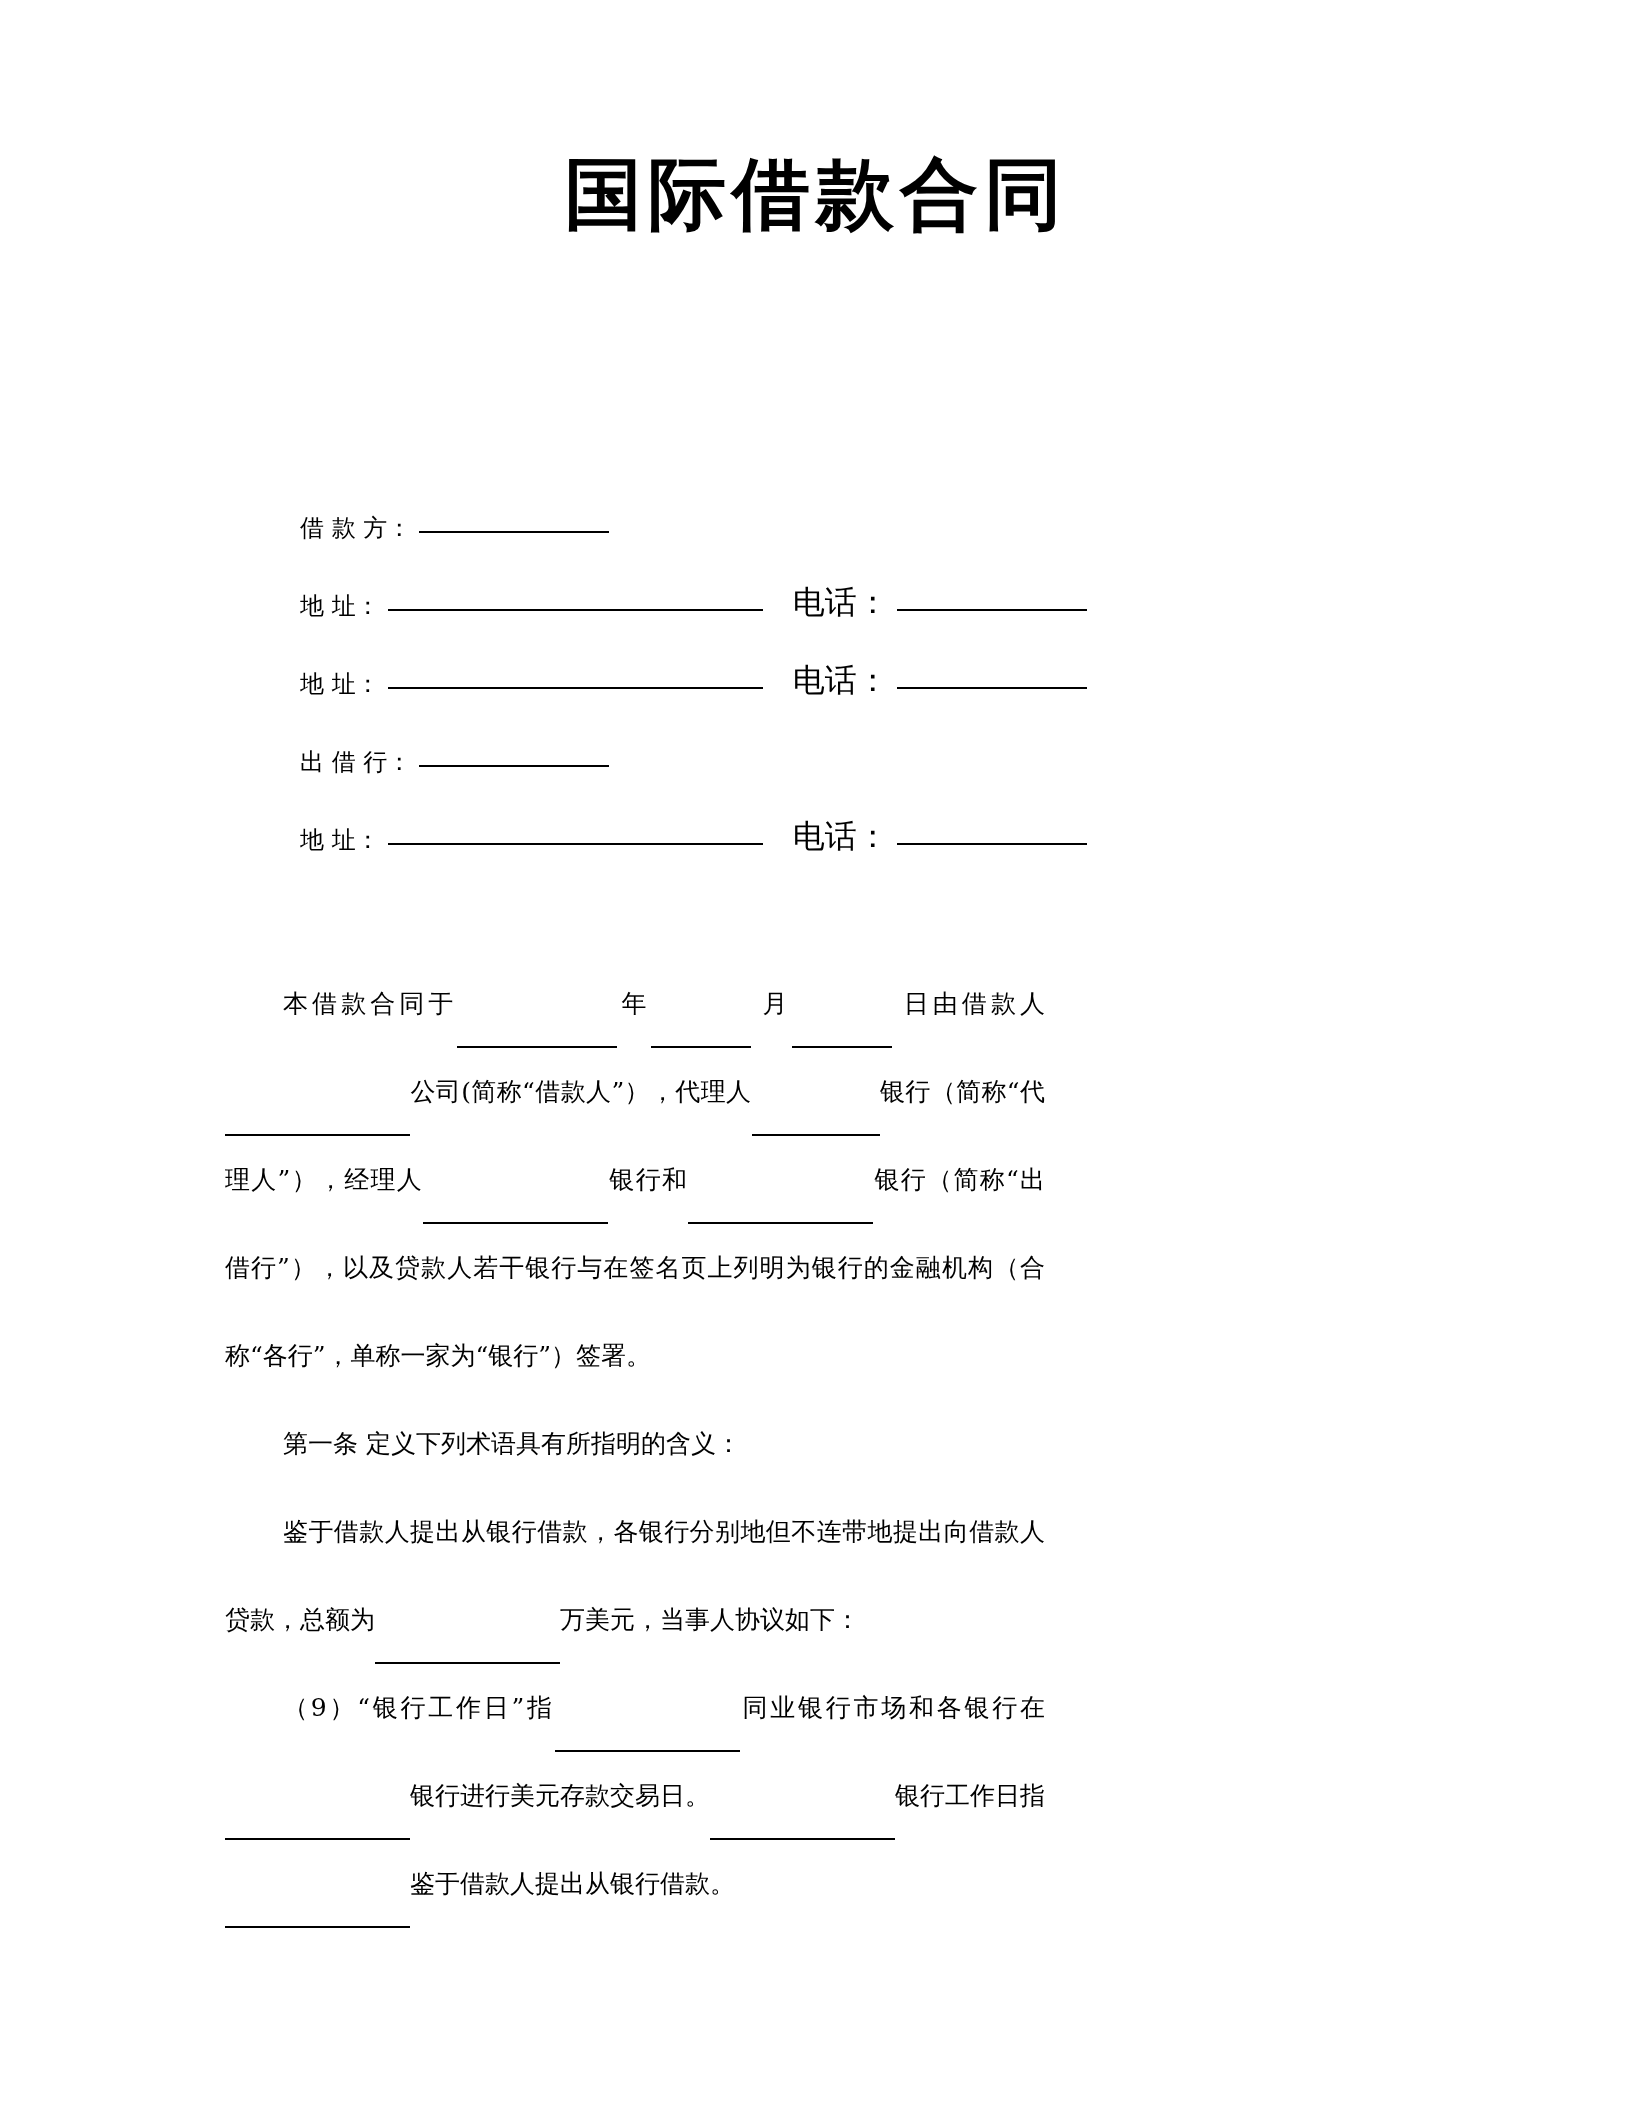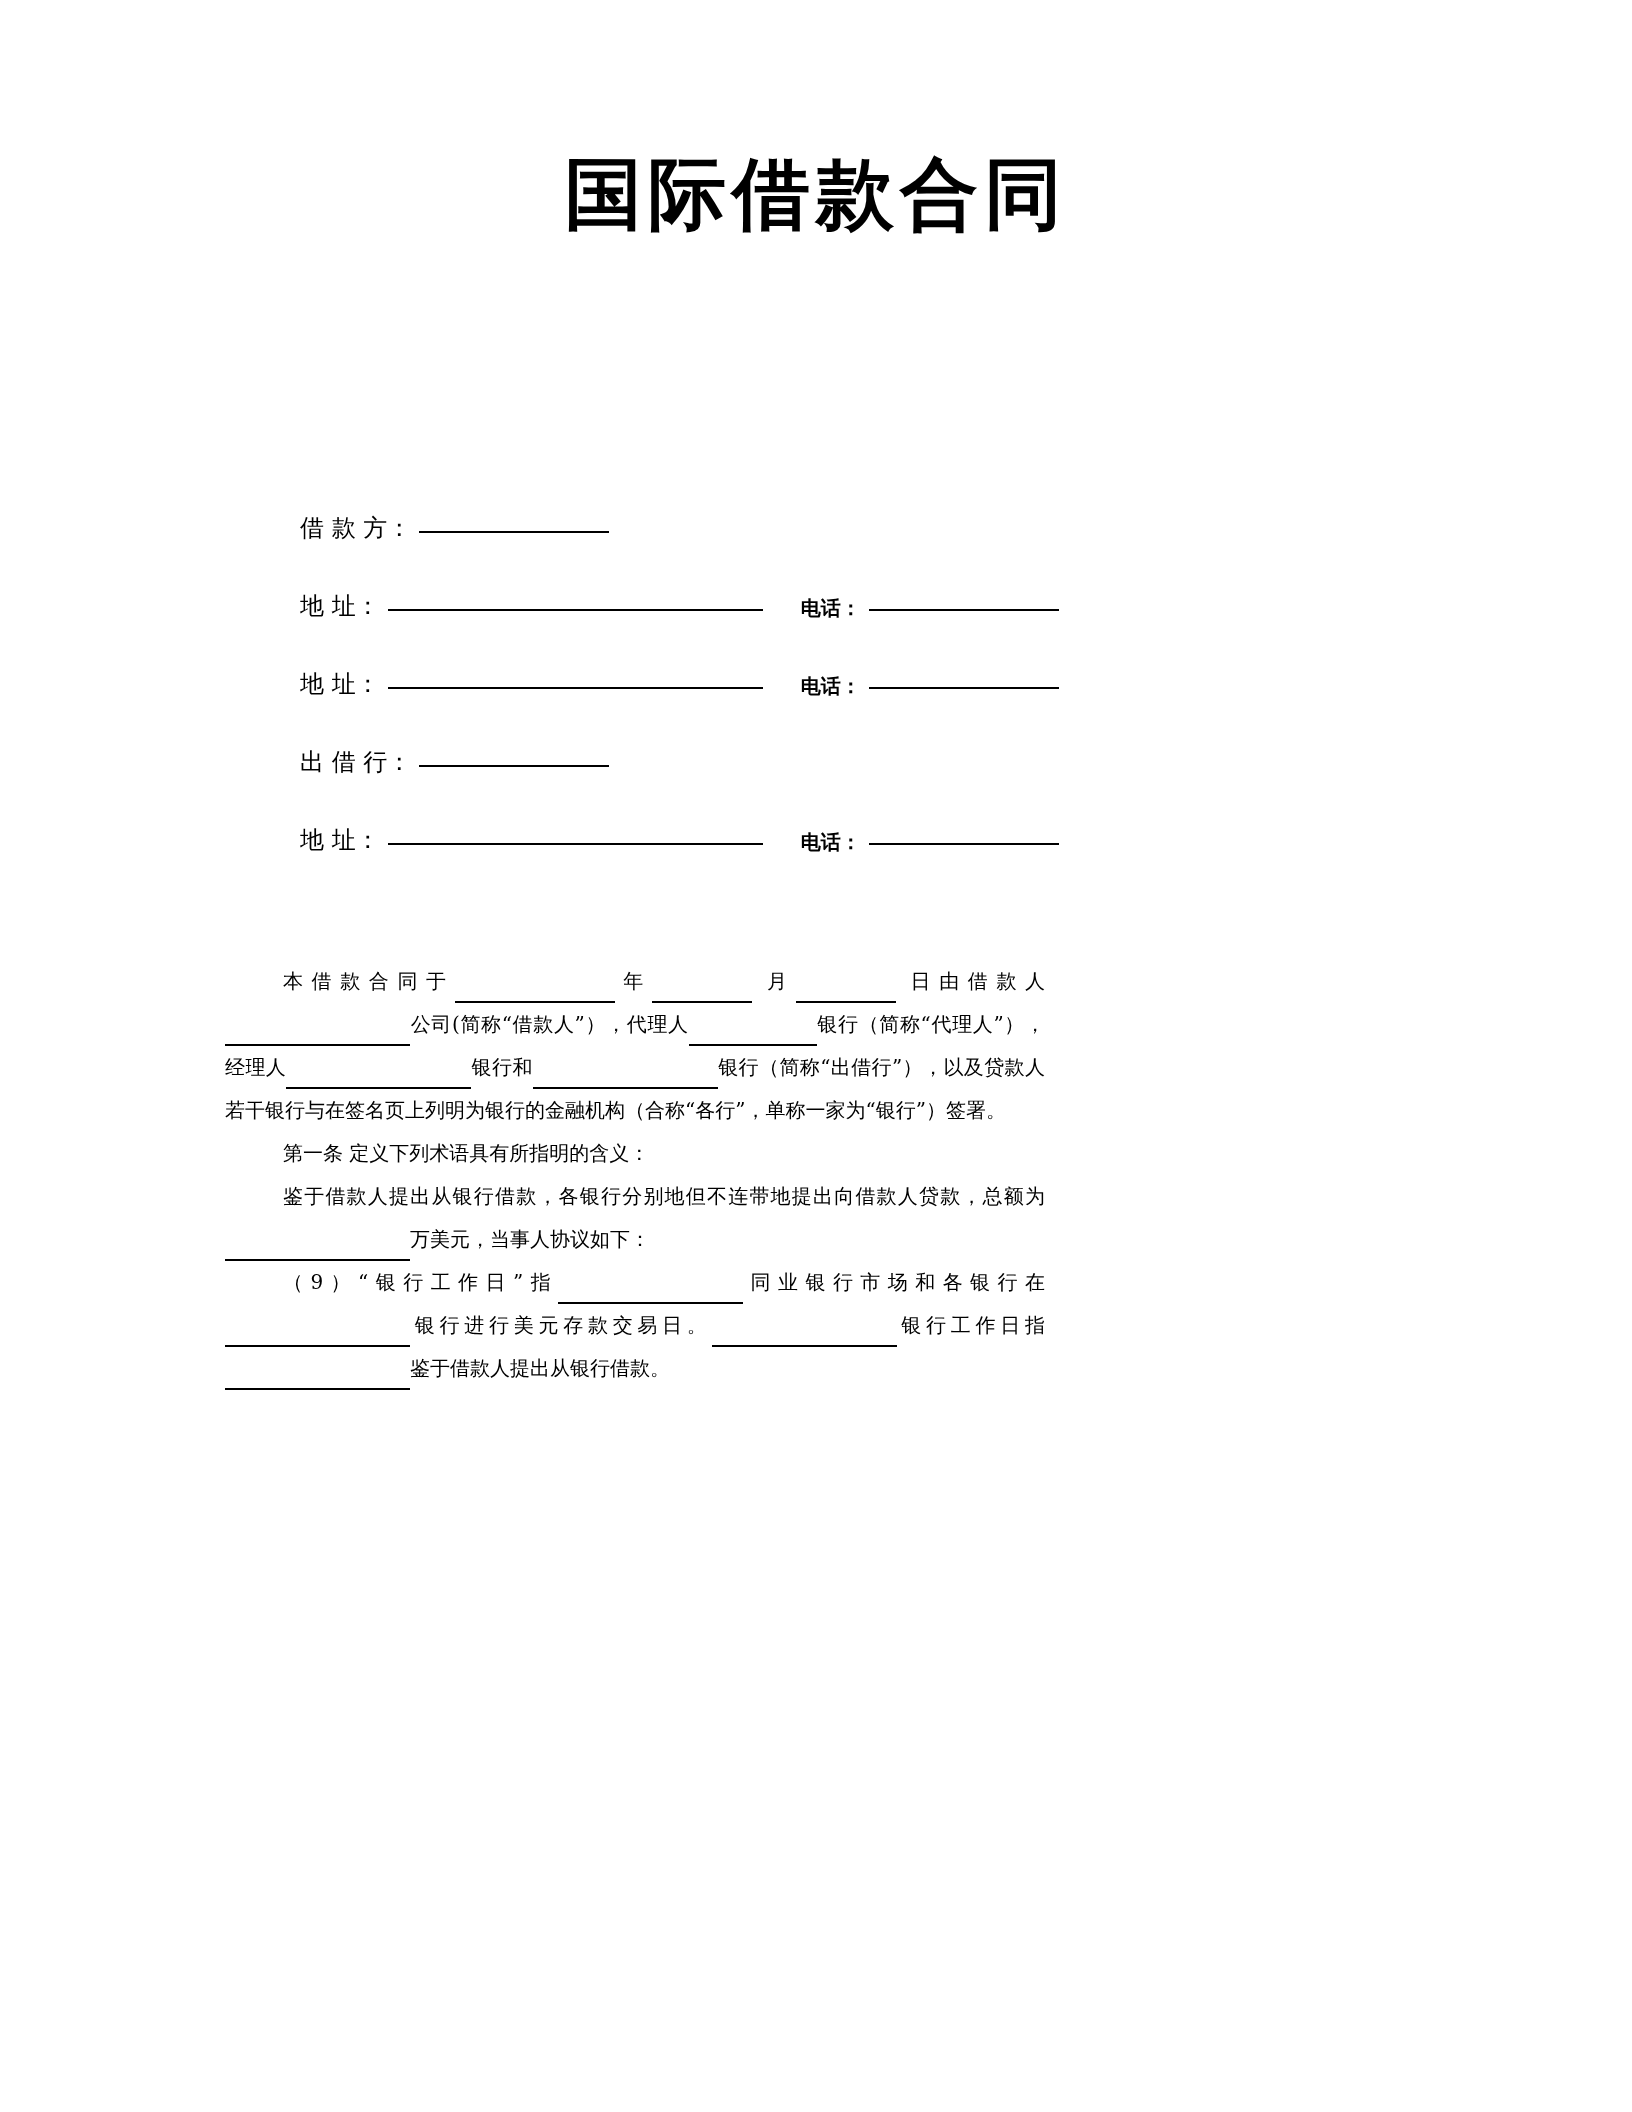--- a/index.html
+++ b/index.html
@@ -60,34 +60,33 @@
     display: inline-block;
     border-bottom: 2px solid #000;
     height: 1px;
     margin: 0 0 7px 8px;
     vertical-align: bottom;
   }
   .rule-short   { width: 190px; }
   .rule-addr    { width: 375px; }
   .rule-phone   { width: 190px; }
   .lbl-phone {
-    margin-left: 38px;
-    font-size: 20px;
+    margin-left: 30px;
+    font-size: 32px;
     white-space: pre;
-    font-weight: bold;
   }
 
   
   .body-block {
     position: absolute;
     top: 960px;
     left: 225px;
     width: 820px;
-    font-size: 20px;
-    line-height: 43px;
+    font-size: 25px;
+    line-height: 88px;
   }
   .para {
     margin: 0;
     text-align: justify;
     text-justify: inter-ideograph;
     text-indent: 0;
   }
   .para.indent { text-indent: 58px; }
 
   .blank {

